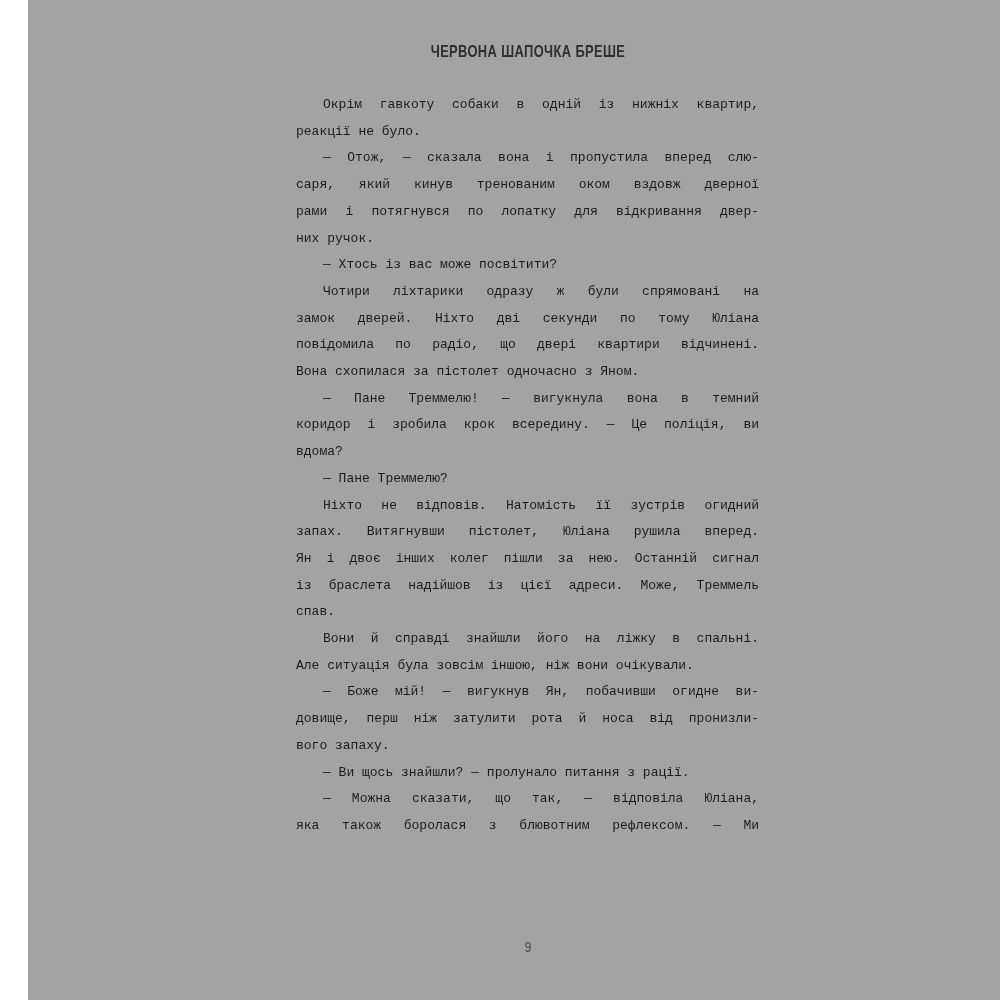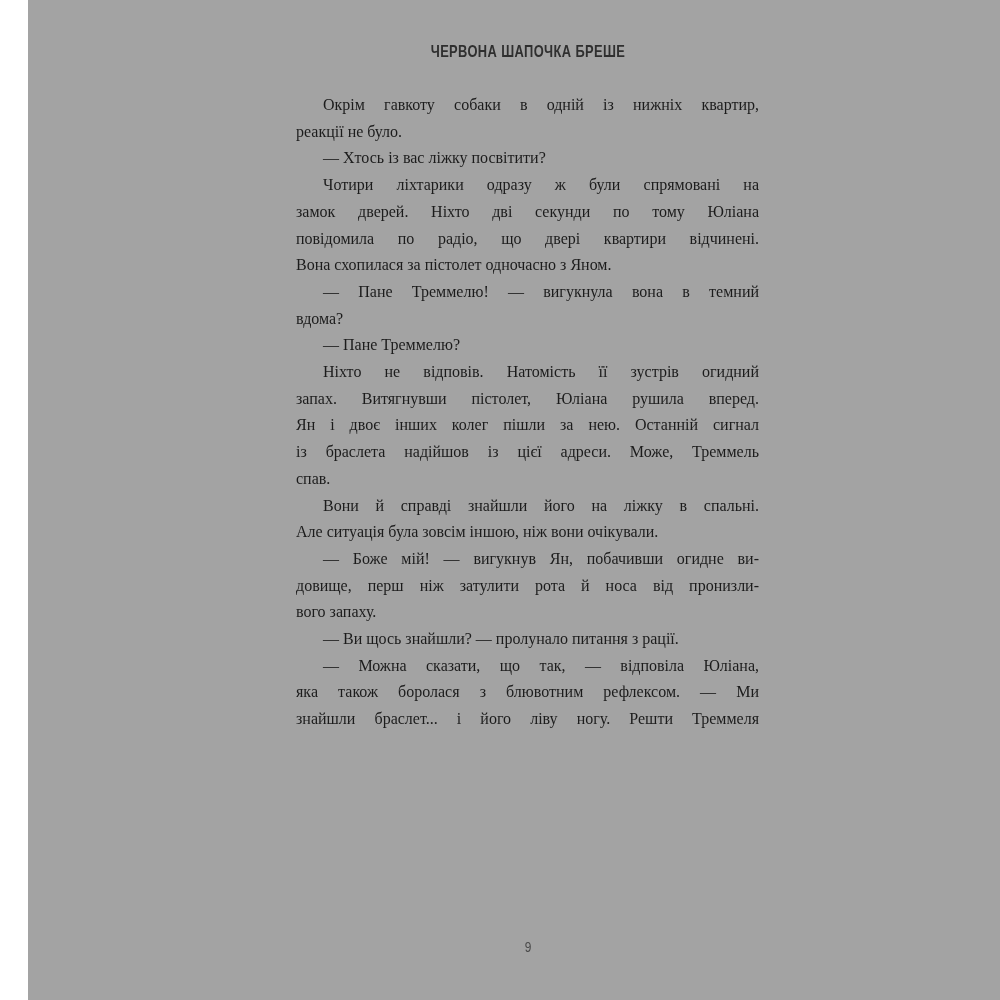--- a/index.html
+++ b/index.html
@@ -29,22 +29,22 @@
     color: #2f2f2f;
     transform: scaleX(0.78);
     transform-origin: 500px 50%;
     white-space: nowrap;
   }
   .text-block {
     position: absolute;
     left: 268px;
     top: 92px;
     width: 463px;
-    font-family: Liberation Serif, serif;
-    font-size: 16px;
+    font-family: Liberation Mono, monospace;
+    font-size: 13px;
     line-height: 26.7px;
     color: #1c1c1c;
   }
   .paragraph {
     margin: 0;
     padding: 0;
   }
   .line {
     text-align: justify;
     text-align-last: justify;
@@ -75,30 +75,37 @@
 
 <div class="page">
   <div class="running-header">ЧЕРВОНА ШАПОЧКА БРЕШЕ</div>
 
   <div class="text-block">
       <div class="paragraph">
         <div class="line first">Окрім гавкоту собаки в одній із нижніх квартир,</div>
         <div class="line last">реакції не було.</div>
       </div>
       <div class="paragraph">
-        <div class="line first last">— Хтось із вас ліжку посвітити?</div>
+        <div class="line first">— Отож, — сказала вона і пропустила вперед слю-</div>
+        <div class="line">саря, який кинув тренованим оком вздовж дверної</div>
+        <div class="line">рами і потягнувся по лопатку для відкривання двер-</div>
+        <div class="line last">них ручок.</div>
+      </div>
+      <div class="paragraph">
+        <div class="line first last">— Хтось із вас може посвітити?</div>
       </div>
       <div class="paragraph">
         <div class="line first">Чотири ліхтарики одразу ж були спрямовані на</div>
         <div class="line">замок дверей. Ніхто дві секунди по тому Юліана</div>
         <div class="line">повідомила по радіо, що двері квартири відчинені.</div>
         <div class="line last">Вона схопилася за пістолет одночасно з Яном.</div>
       </div>
       <div class="paragraph">
         <div class="line first">— Пане Треммелю! — вигукнула вона в темний</div>
+        <div class="line">коридор і зробила крок всередину. — Це поліція, ви</div>
         <div class="line last">вдома?</div>
       </div>
       <div class="paragraph">
         <div class="line first last">— Пане Треммелю?</div>
       </div>
       <div class="paragraph">
         <div class="line first">Ніхто не відповів. Натомість її зустрів огидний</div>
         <div class="line">запах. Витягнувши пістолет, Юліана рушила вперед.</div>
         <div class="line">Ян і двоє інших колег пішли за нею. Останній сигнал</div>
         <div class="line">із браслета надійшов із цієї адреси. Може, Треммель</div>
@@ -112,18 +119,17 @@
         <div class="line first">— Боже мій! — вигукнув Ян, побачивши огидне ви-</div>
         <div class="line">довище, перш ніж затулити рота й носа від пронизли-</div>
         <div class="line last">вого запаху.</div>
       </div>
       <div class="paragraph">
         <div class="line first last">— Ви щось знайшли? — пролунало питання з рації.</div>
       </div>
       <div class="paragraph">
         <div class="line first">— Можна сказати, що так, — відповіла Юліана,</div>
         <div class="line">яка також боролася з блювотним рефлексом. — Ми</div>
-        <div class="line">знайшли браслет... і його ліву ногу. Решти Треммеля</div>
       </div>
     </div>
 
   <div class="page-number">9</div>
 </div>
 
 </body></html>

